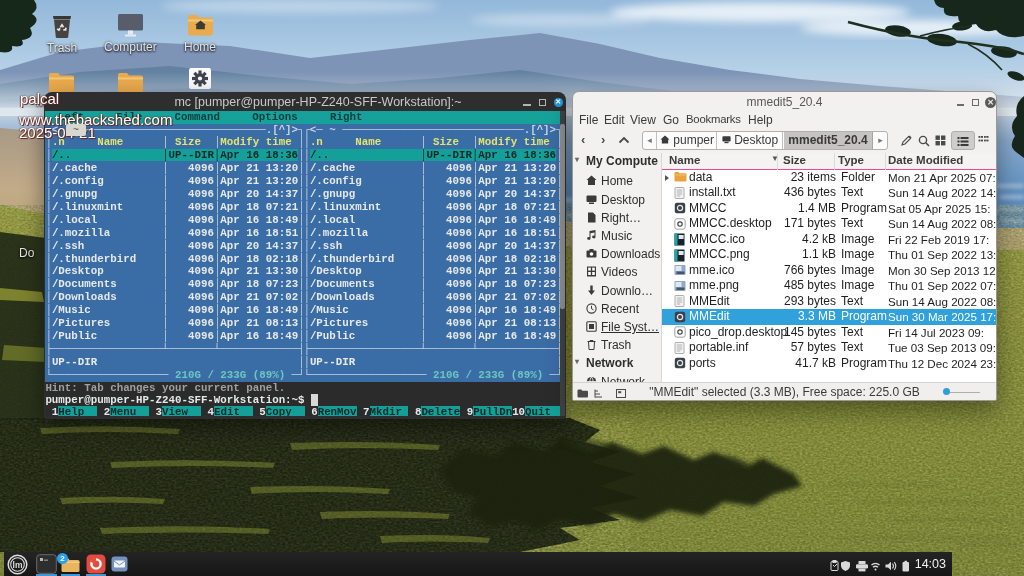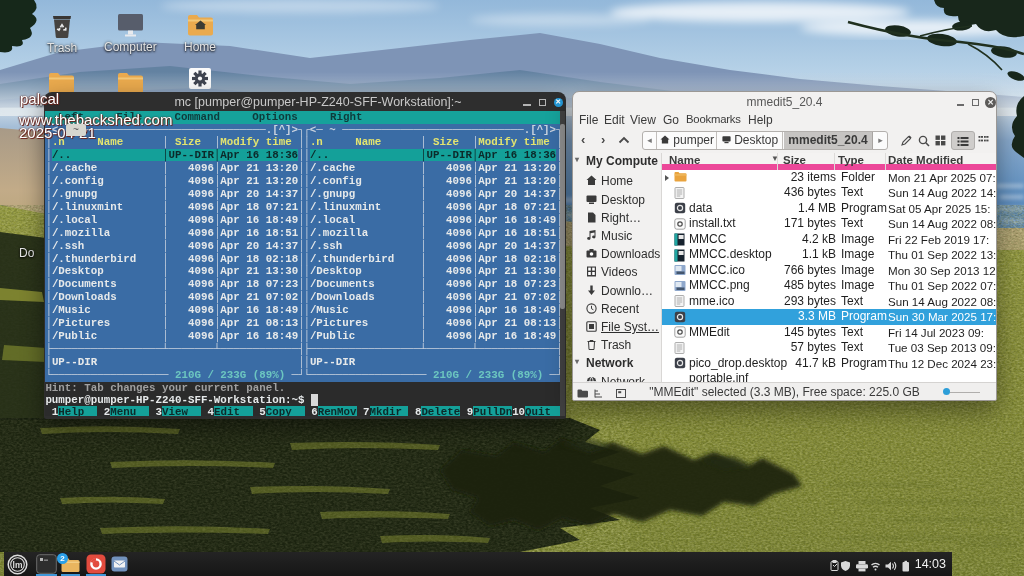--- a/index.html
+++ b/index.html
@@ -44,34 +44,34 @@
 #fmmenu span { position:absolute; }
 #fmtool { left:0; top:38px; width:100%; height:23px; }
 .navb { position:absolute; top:2px; font-size:13px; color:#4a4a4a; font-weight:bold; }
 #crumbs { position:absolute; left:69px; top:0.5px; width:246px; height:19.5px; background:#fbfbfb; border:1px solid #b3b0ad; border-radius:3px; }
 #crumbs > span { position:absolute; top:0; height:17.5px; line-height:17.5px; }
 .seg { border-right:1px solid #c2bfbc; text-align:center; color:#3a3a3a; }
 .segact { background:#c6c4c2; font-weight:bold; border-right:1px solid #a8a5a2; }
 .vbtn { position:absolute; top:1px; width:24px; height:19px; border-radius:3px; text-align:center; }
 .vbtn svg { margin-top:4px; }
 .vact { background:#cfcdcb; border:1px solid #b0aeac; }
-#fmhead { left:89px; top:60.5px; width:334px; height:17px; background:#f4f3f2; border-bottom:6px solid #ec4899; font-weight:bold; font-size:11.5px; color:#3a3a3a; }
+#fmhead { left:89px; top:60.5px; width:334px; height:17px; background:#f4f3f2; border-bottom:1px solid #ec4899; font-weight:bold; font-size:11.5px; color:#3a3a3a; }
 #fmhead span { position:absolute; top:1.5px; }
 #fmhead .cs { position:absolute; top:0; width:1px; height:17px; background:#dddbd9; }
 #fmside { left:0; top:60.5px; width:89px; height:230px; background:#f2f1f0; border-right:1px solid #d9d7d5; overflow:hidden; }
 .sbh { position:absolute; left:13px; font-weight:bold; font-size:12px; color:#2e2e2e; white-space:nowrap; }
 .sbh .tri { position:absolute; left:-11px; top:0.5px; font-size:8px; color:#6a6a6a; }
 .sbi { position:absolute; left:13px; font-size:12px; color:#2e2e2e; white-space:nowrap; }
 .sic { display:inline-block; width:15px; vertical-align:-1px; }
 #fmlist { left:89px; top:77.5px; width:334px; height:213px; background:#fff; overflow:hidden; }
 .frow { position:absolute; left:0; width:100%; height:15.5px; line-height:15.5px; font-size:12px; color:#1f1f1f; }
 .fsel { background:#31a1dc; color:#fff; }
 .exp { position:absolute; left:3px; top:5px; width:0; height:0; border-left:4.5px solid #555; border-top:3.5px solid transparent; border-bottom:3.5px solid transparent; }
 .fic { position:absolute; left:12px; top:1.5px; }
-.fname { position:absolute; left:27px;margin-top:31px; }
+.fname { position:absolute; left:27px; }
 .fsize { position:absolute; left:78px; width:96px; text-align:right; }
 .ftype { position:absolute; left:179px; }
 .fdate { position:absolute; left:226px; white-space:nowrap; font-size:11.6px; }
 #fmstat { left:0; top:290px; width:423px; height:18px; background:#f0efee; border-top:1px solid #d5d3d1; border-radius:0 0 2px 2px; }
 .stbtn { position:absolute; top:4px; }
 #fmstat .stxt { position:absolute; left:60px; right:60px; top:2px; text-align:center; font-size:12px; color:#3a3a3a; white-space:nowrap; }
 #zoomline { position:absolute; left:375px; top:8.5px; width:32px; height:1.6px; background:#b0aeac; }
 #zoomdot { position:absolute; left:370px; top:5px; width:7px; height:7px; border-radius:50%; background:#2d9ed8; }
 
 #taskbar { left:4px; top:552px; width:948px; height:24px; background:linear-gradient(#242424,#161616); }

